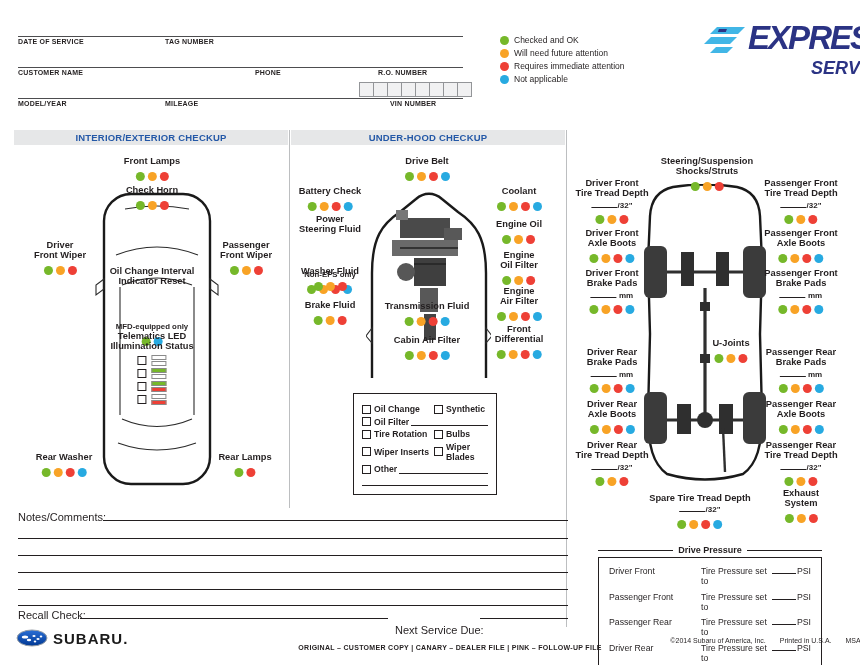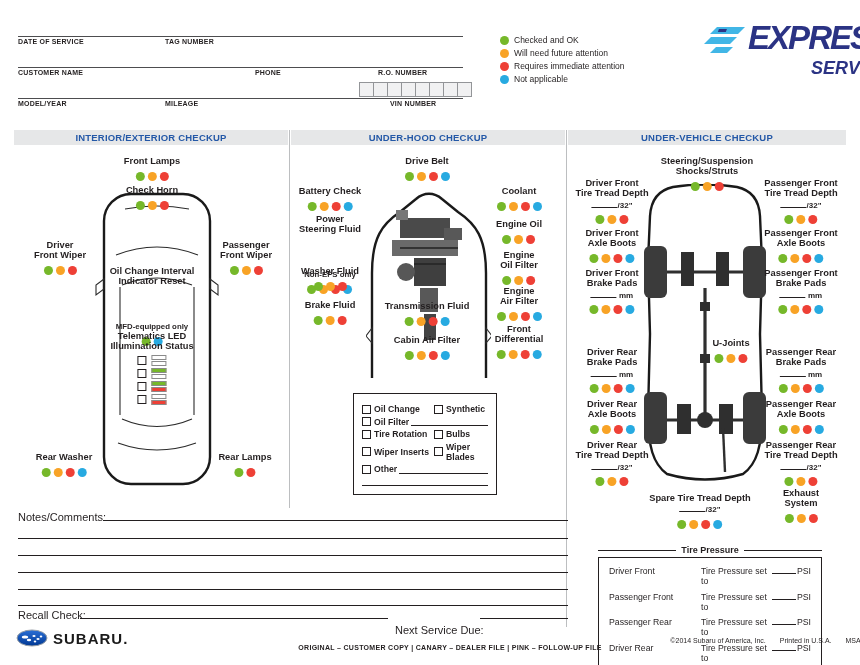--- a/index.html
+++ b/index.html
@@ -131,21 +131,20 @@
         <polygon points="29,21 12,21 6,27 23,27" fill="#41B6E6"></polygon>
         <rect x="16" y="3" width="8" height="3" fill="#2B3384" transform="skewX(-20)"></rect>
       </svg>
       <span class="l1">EXPRESS</span>
     </div>
     <div class="l2">SERVICE</div>
   </div>
 
   <div class="colhead" style="left:291px;width:274px;">UNDER-HOOD CHECKUP</div>
   <div class="colhead" style="left:14px;width:274px;">INTERIOR/EXTERIOR CHECKUP</div>
-  <div class="colhead" style="left:568px;width:278px;">UNDER-VEHICLE CHECKUP</div>
   <div class="vsep" style="left:289px;top:130px;height:378px;"></div>
   <div class="vsep" style="left:566px;top:130px;height:497px;"></div>
 
   <svg style="position:absolute;left:95px;top:191px;" width="125" height="296" viewBox="0 0 125 296">
     <rect x="9" y="3" width="106" height="290" rx="27" class="oln"></rect>
     <path d="M21,64 Q62,48 103,64" class="thin"></path>
     <path d="M27,94 Q62,80 97,94" class="thin"></path>
     <path d="M30,18 Q62,12 94,18" class="thin"></path>
     <line x1="25" y1="96" x2="25" y2="224" class="thin"></line>
     <line x1="99" y1="96" x2="99" y2="224" class="thin"></line>
@@ -457,21 +456,21 @@
   </div>
   <div class="chk" style="left:801px;top:488px;">
     <div class="lbl">Exhaust
 System</div>
     <div class="dots"><span class="dot" style="background: rgb(118, 184, 42);"></span><span class="dot" style="background: rgb(248, 163, 38);"></span><span class="dot" style="background: rgb(238, 64, 54);"></span></div>
   </div>
 
   <div class="tp">
     <div class="tp-title">
       <span class="tline"></span>
-      <span>Tire Pressure</span>
+      <span>Drive Pressure</span>
       <span class="tline"></span>
     </div>
     <div class="tp-body">
       <div class="tp-row">
         <span class="tp-loc">Driver Front</span>
         <span>Tire Pressure set to</span>
         <span class="blank"></span>
         <span>PSI</span>
       </div>
       <div class="tp-row">

